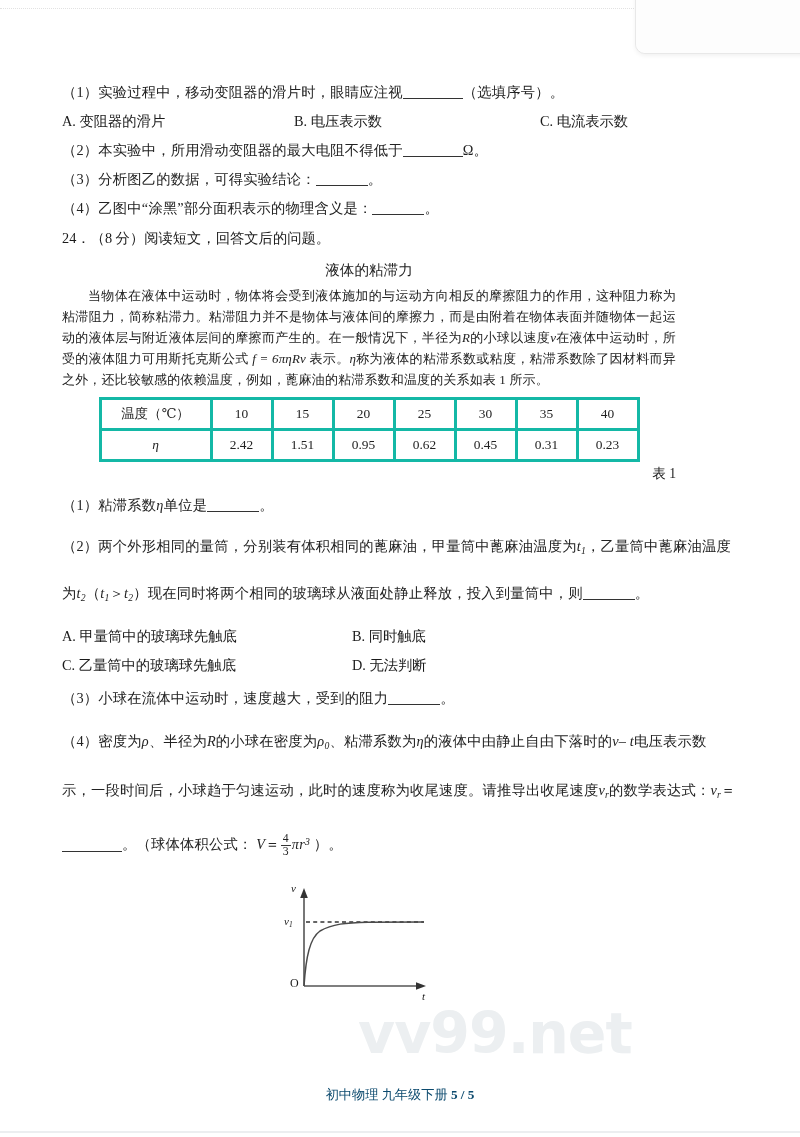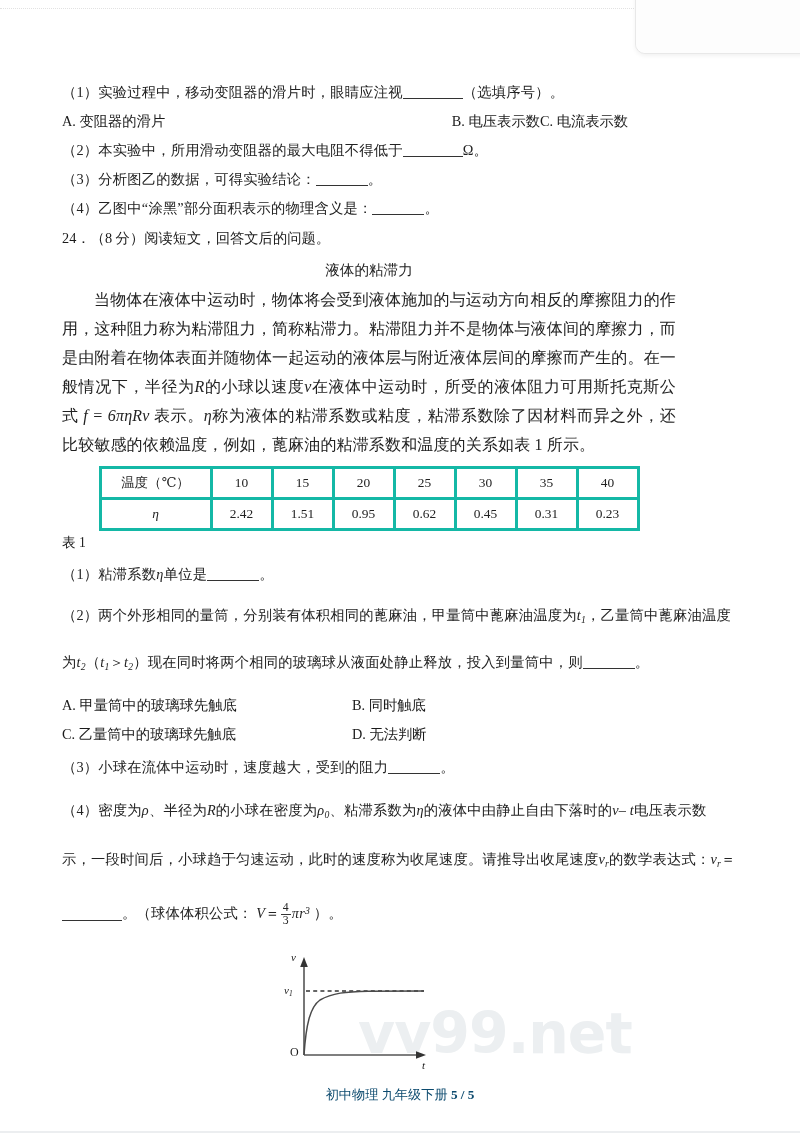--- a/index.html
+++ b/index.html
@@ -70,35 +70,35 @@
   }
 
   .line {
     font-size: 14.3px;
     line-height: 29px;
     color: #222;
     letter-spacing: 0.2px;
     white-space: nowrap;
   }
   .para {
-    font-size: 16px;
-    line-height: 29px;
+    font-size: 13px;
+    line-height: 21px;
     color: #222;
     text-align: justify;
     text-justify: inter-ideograph;
     letter-spacing: 0.15px;
   }
   .indent { text-indent: 2em; }
   .opt-row {
     font-size: 14.3px;
     line-height: 29px;
     display: flex;
   }
   .opt-a { width: 232px; flex: none; }
-  .opt-b { width: 246px; flex: none; text-align: right; }
+  .opt-b { width: 246px; flex: none; }
   .opt-c { flex: none; }
   .blank {
     display: inline-block;
     border-bottom: 1px solid #333;
     height: 1em;
     vertical-align: -2px;
   }
   .b-md { width: 52px; }
   .b-lg { width: 60px; }
 
@@ -141,21 +141,21 @@
     color: #222;
   }
   table.eta td.hdr-label {
     width: 92px;
     text-align: center;
     padding: 0 8px;
   }
   table.eta td.eta-label { text-align: center; font-style: italic; }
   table.eta td.num { width: 46px; }
   .table-cap {
-    text-align: left;
+    text-align: right;
     font-size: 13.6px;
     margin-top: 3px;
     color: #222;
   }
 
   
   .frac {
     display: inline-block;
     vertical-align: -0.45em;
     text-align: center;

